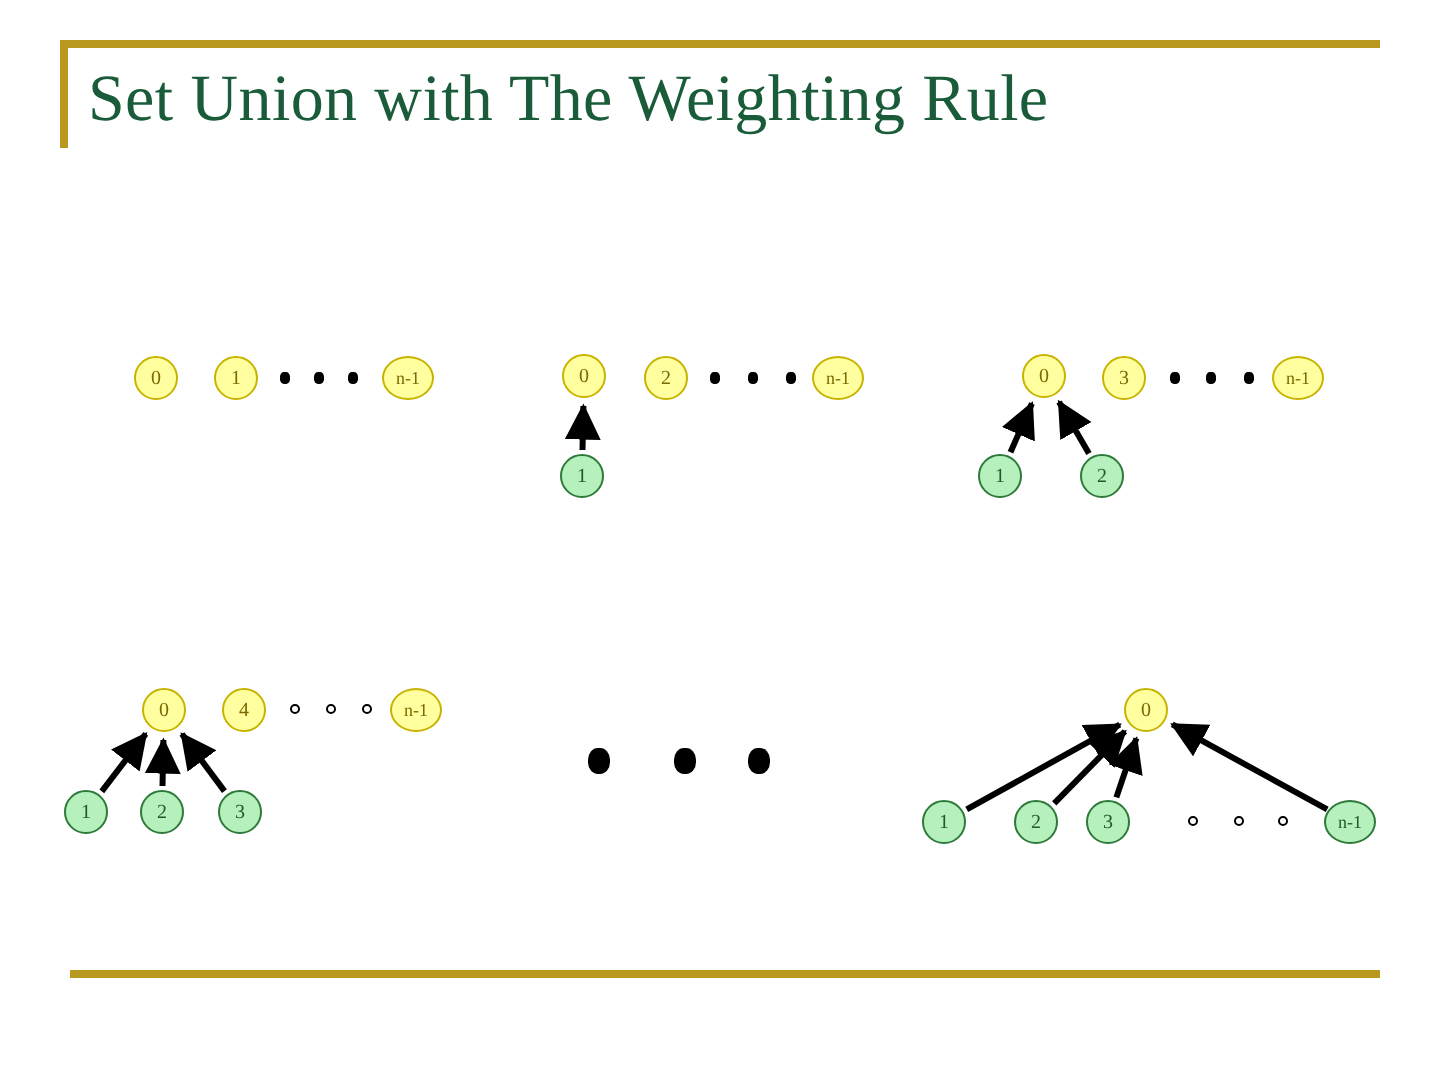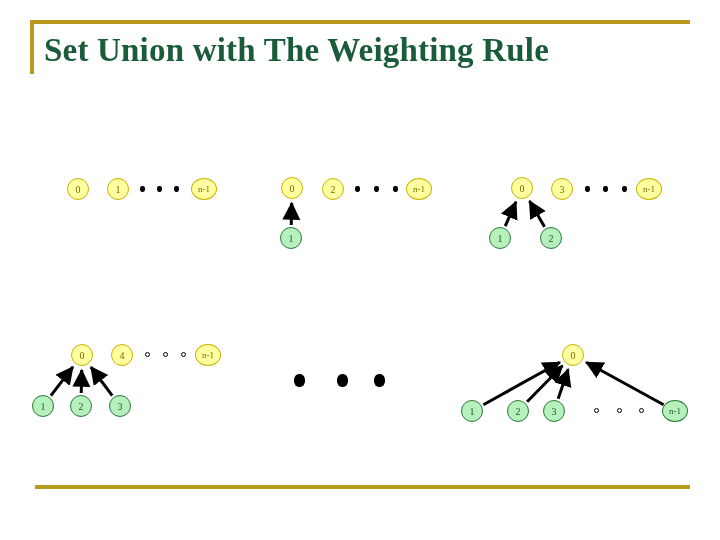--- a/index.html
+++ b/index.html
@@ -13,21 +13,21 @@
   
   .rule-top-h{position:absolute;left:30px;top:20px;width:660px;height:4px;background:#b8981f;}
   .rule-top-v{position:absolute;left:30px;top:20px;width:4px;height:54px;background:#b8981f;}
   .rule-bottom{position:absolute;left:35px;top:485px;width:655px;height:4px;background:#b8981f;}
 
   
   .title{
     position:absolute;left:44px;top:28px;width:640px;
     font-family:"Liberation Serif", serif;
     font-size:33px;line-height:44px;color:#1a5c3a;
-    white-space:nowrap;letter-spacing:.2px;font-weight:bold;
+    white-space:nowrap;letter-spacing:.2px;
   }
 
   
   #arrows{position:absolute;left:0;top:0;width:720px;height:540px;pointer-events:none;}
 
   
   .node{
     position:absolute;border-radius:50%;
     display:flex;align-items:center;justify-content:center;
     font-family:"Liberation Serif", serif;

